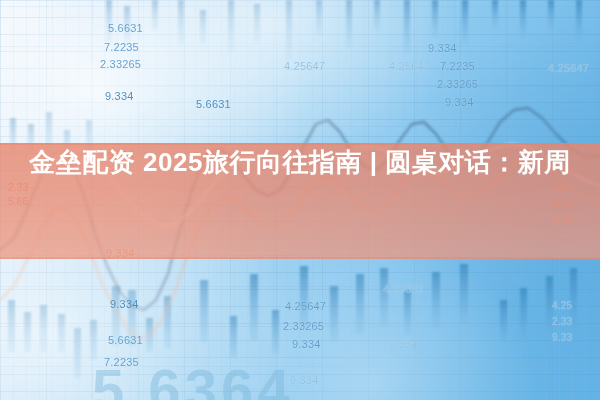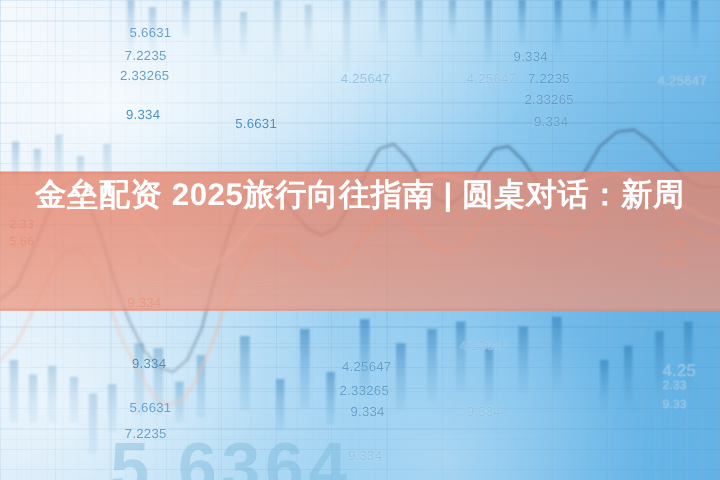--- a/index.html
+++ b/index.html
@@ -271,21 +271,21 @@
       <div class="tick onband" style="left: 106px; top: 247px; font-size: 11px;">9.334</div>
       <div class="tick dark" style="left: 110px; top: 298px; font-size: 11px;">9.334</div>
       <div class="tick" style="left: 108px; top: 334px; font-size: 11px;">5.6631</div>
       <div class="tick" style="left: 104px; top: 356px; font-size: 11px;">7.2235</div>
       <div class="tick" style="left: 285px; top: 300px; font-size: 11px;">4.25647</div>
       <div class="tick" style="left: 283px; top: 320px; font-size: 11px;">2.33265</div>
       <div class="tick" style="left: 292px; top: 338px; font-size: 11px;">9.334</div>
       <div class="tick pale" style="left: 383px; top: 283px; font-size: 11px;">4.25647</div>
       <div class="tick pale" style="left: 389px; top: 338px; font-size: 11px;">9.334</div>
       <div class="tick pale" style="left: 290px; top: 374px; font-size: 11px;">9.334</div>
-      <div class="tick pale" style="left: 552px; top: 300px; font-size: 14px;">4.25</div>
+      <div class="tick pale" style="left: 552px; top: 300px; font-size: 10px;">4.25</div>
       <div class="tick pale" style="left: 552px; top: 316px; font-size: 10px;">2.33</div>
       <div class="tick pale" style="left: 552px; top: 332px; font-size: 10px;">9.33</div>
     </div>
 
   <div class="band-edge-top"></div>
   <div class="band"></div>
   <div class="band-edge-bottom"></div>
 
   <div class="title-wrap">
     <div class="title-line">金垒配资 2025旅行向往指南 | 圆桌对话：新周</div>

